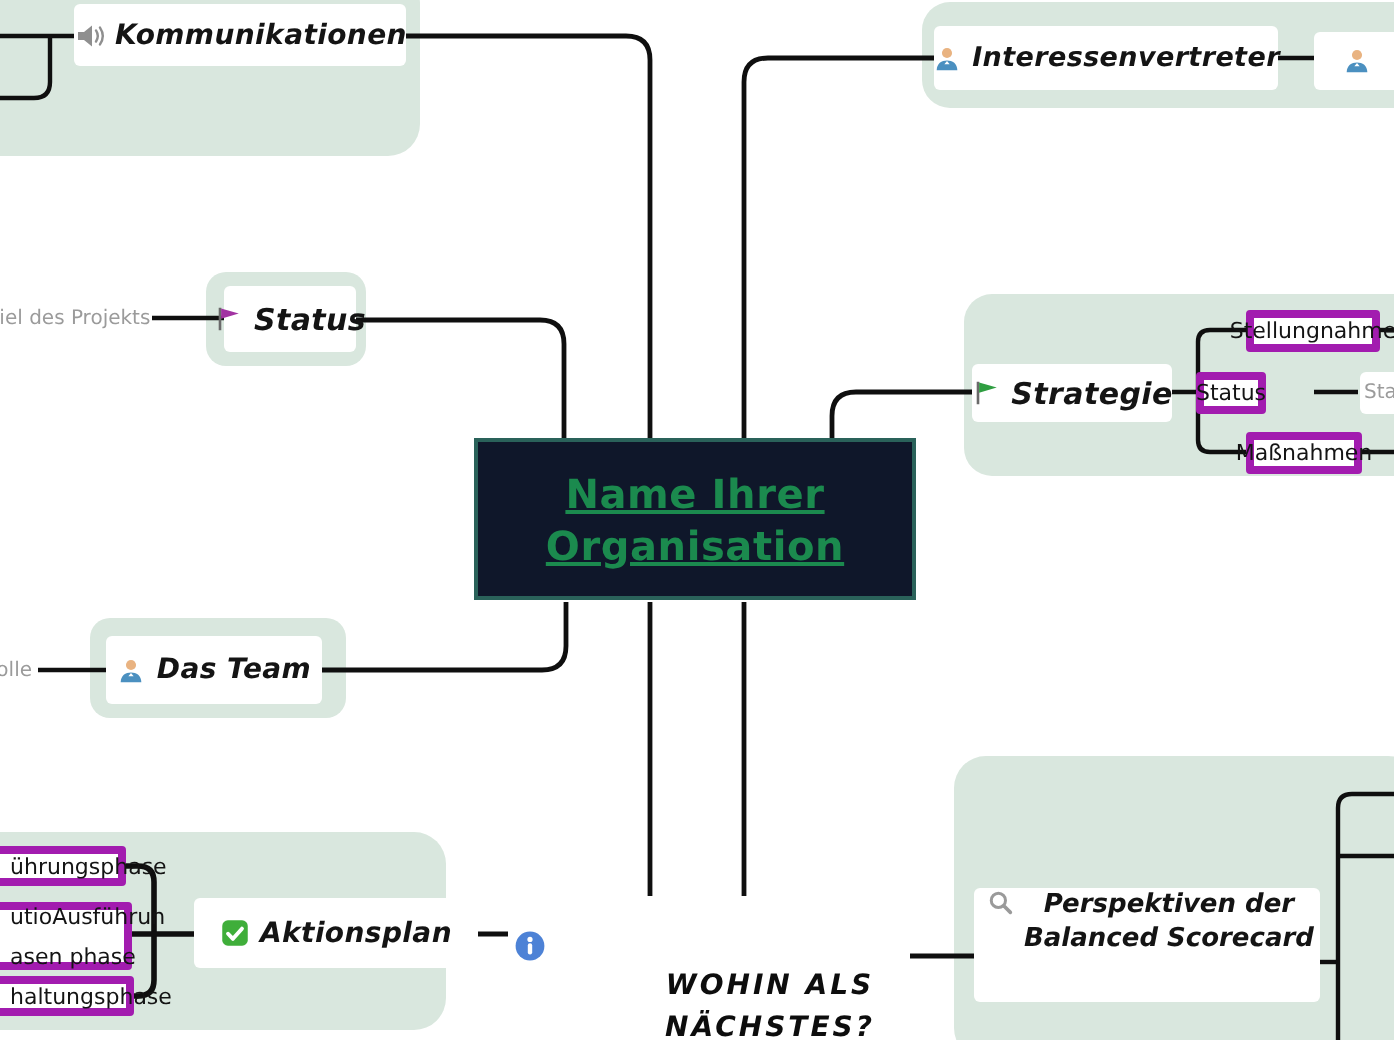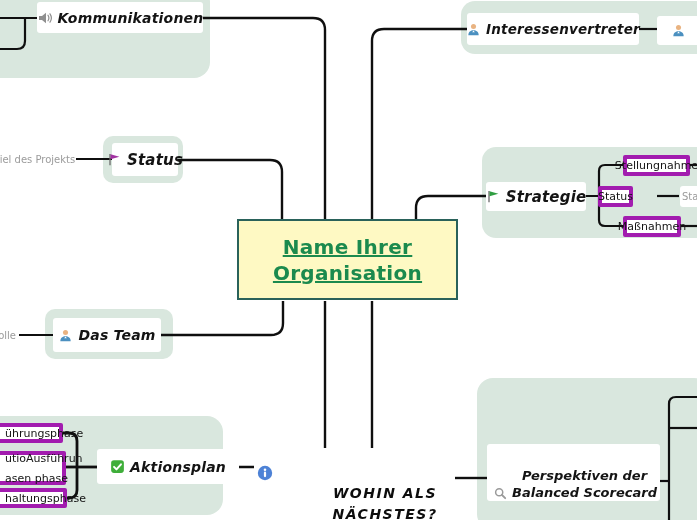--- a/index.html
+++ b/index.html
@@ -14,35 +14,35 @@
     position:absolute;background:#ffffff;border-radius:3px;
     display:flex;align-items:center;justify-content:center;gap:5px;
     box-sizing:border-box;white-space:nowrap;
   }
   .topic{font-weight:bold;font-style:italic;color:#141414;}
   .topic .lbl{letter-spacing:.2px;}
   .small{font-size:11px;color:#141414;border:4px solid #a21caf;border-radius:2px;}
   .ghost{font-size:10px;color:#9b9b9b;border:none;}
   .central{
     position:absolute;left:237px;top:219px;width:221px;height:81px;
-    background:#fef9c3;border:2px solid #2a625a;box-sizing:border-box;
+    background:#0f172a;border:2px solid #2a625a;box-sizing:border-box;
     display:flex;flex-direction:column;align-items:center;justify-content:center;
   }
   .central .ln{
     font-size:20px;font-weight:bold;color:#1b8a4e;line-height:26px;
     text-decoration:underline;letter-spacing:.3px;
   }
   .wohin{
     position:absolute;left:310px;top:447px;width:150px;text-align:center;
     font-weight:bold;font-style:italic;color:#0d0d0d;font-size:14px;
     line-height:21px;letter-spacing:1.5px;margin-top:36px;
   }
   .persp{
     position:absolute;left:487px;top:444px;width:173px;height:57px;
-    background:#fff;border-radius:3px;display:flex;align-items:flex-end;gap:4px;
+    background:#fff;border-radius:3px;display:flex;align-items:flex-start;gap:4px;
     padding:0 6px;box-sizing:border-box;
   }
   .persp .txt{flex:1;text-align:center;font-weight:bold;font-style:italic;
     font-size:13px;line-height:17px;color:#141414;white-space:nowrap;}
   .two{display:flex;flex-direction:column;align-items:flex-start;justify-content:center;}
   .ic{display:inline-flex;flex:none;}
 </style>
 </head>
 <body>
 

